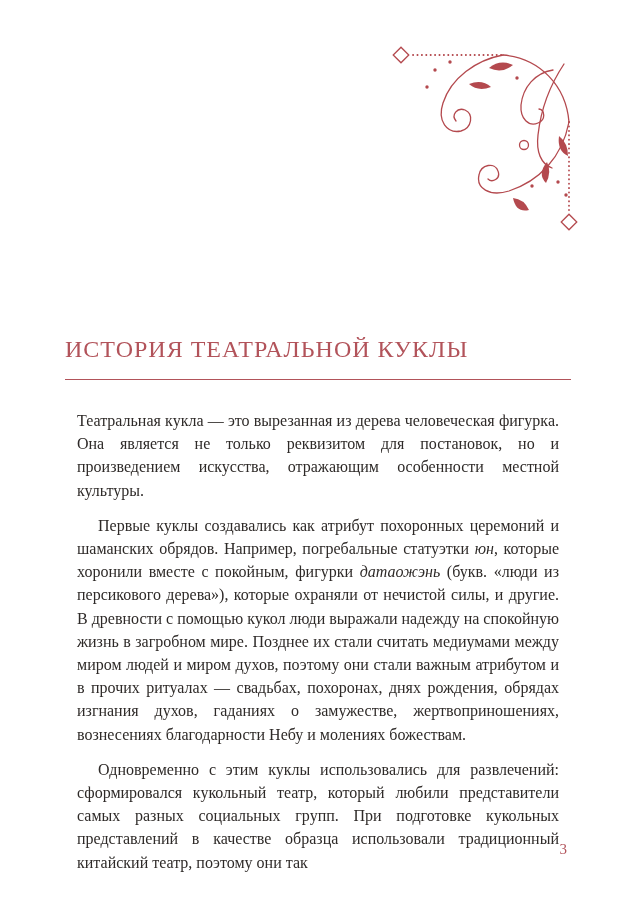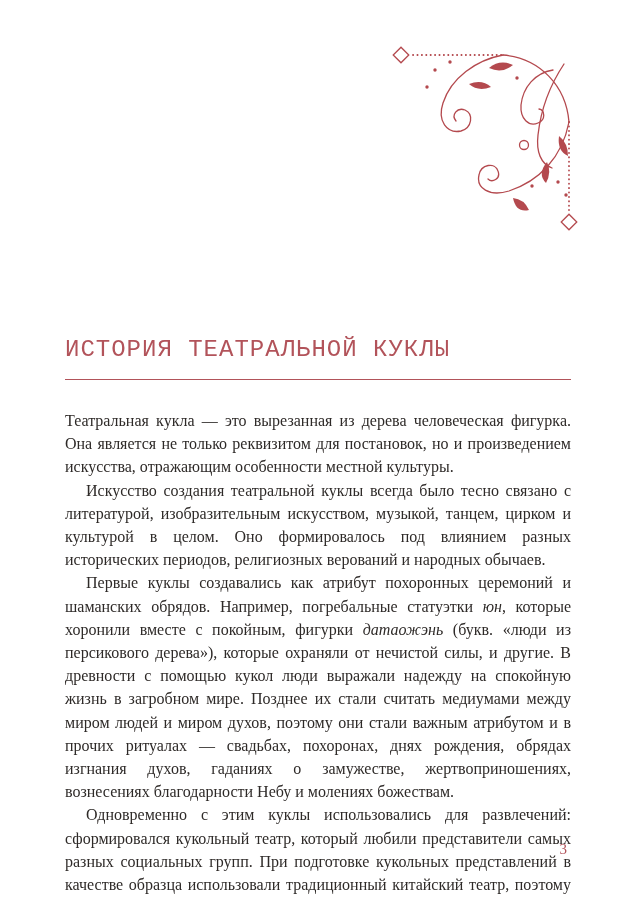--- a/index.html
+++ b/index.html
@@ -27,37 +27,37 @@
     top: 336px;
     left: 65px;
     right: 66px;
   }
   .page-title {
     margin: 0;
     font-size: 24px;
     font-weight: 400;
     letter-spacing: 1px;
     color: #b2535a;
-    font-family: Liberation Mono, monospace;
+    font-family: Liberation Serif, serif;
   }
   .heading-rule {
     margin-top: 16px;
     border: 0;
     border-top: 1px solid #b2535a;
     height: 0;
   }
   .body-text {
     margin-top: 29px;
     color: #2e2a28;
     font-size: 16px;
     line-height: 23.2px;
     text-align: justify;
   }
   .body-text p {
-    margin: 0;
+    margin: 12px;
   }
   .body-text p.indent {
     text-indent: 21px;
   }
   .it {
     font-style: italic;
     font-family: Liberation Serif, serif;
   }
   .page-number {
     position: absolute;
@@ -100,21 +100,20 @@
       <circle cx="140" cy="38" r="1.7"></circle>
     </g>
   </svg>
 
   <main class="content">
     <h1 class="page-title">ИСТОРИЯ ТЕАТРАЛЬНОЙ КУКЛЫ</h1>
     <hr class="heading-rule">
 
     <div class="body-text">
       <p>Театральная кукла — это вырезанная из дерева человеческая фигурка. Она является не только реквизитом для постановок, но и произведением искусства, отражающим особенности местной культуры.</p>
-      <p class="indent">Искусство создания театральной куклы всегда было тесно связано с литературой, изобразительным искусством, музыкой, танцем, цирком и культурой в целом. Оно формировалось под влиянием разных исторических периодов, религиозных верований и народных обычаев.</p>
       <p class="indent"><span>Первые куклы создавались как атрибут похоронных церемоний и шаманских обрядов. Например, погребальные статуэтки </span><span class="it">юн</span><span>, которые хоронили вместе с покойным, фигурки </span><span class="it">датаожэнь</span><span> (букв. «люди из персикового дерева»), которые охраняли от нечистой силы, и другие. В древности с помощью кукол люди выражали надежду на спокойную жизнь в загробном мире. Позднее их стали считать медиумами между миром людей и миром духов, поэтому они стали важным атрибутом и в прочих ритуалах — свадьбах, похоронах, днях рождения, обрядах изгнания духов, гаданиях о замужестве, жертвоприношениях, вознесениях благодарности Небу и молениях божествам.</span></p>
       <p class="indent">Одновременно с этим куклы использовались для развлечений: сформировался кукольный театр, который любили представители самых разных социальных групп. При подготовке кукольных представлений в качестве образца использовали традиционный китайский театр, поэтому они так</p>
     </div>
   </main>
 
   <div class="page-number">3</div>
 
 </div>
 
 </body></html>

